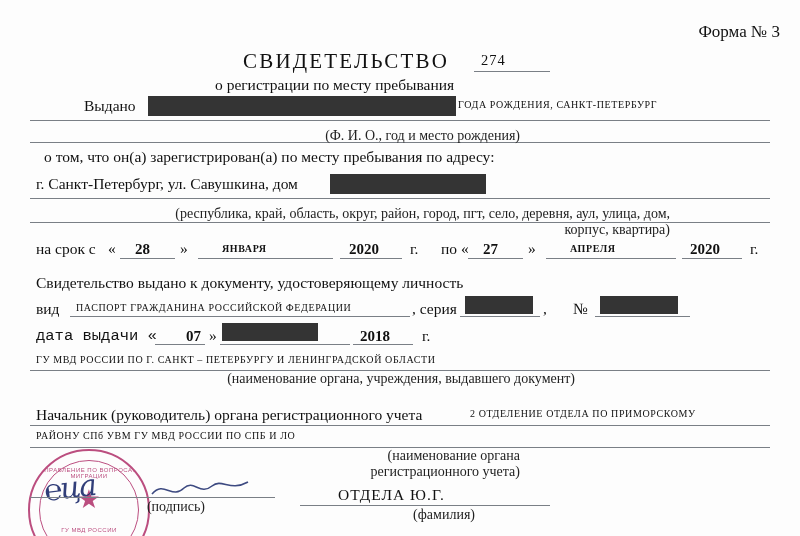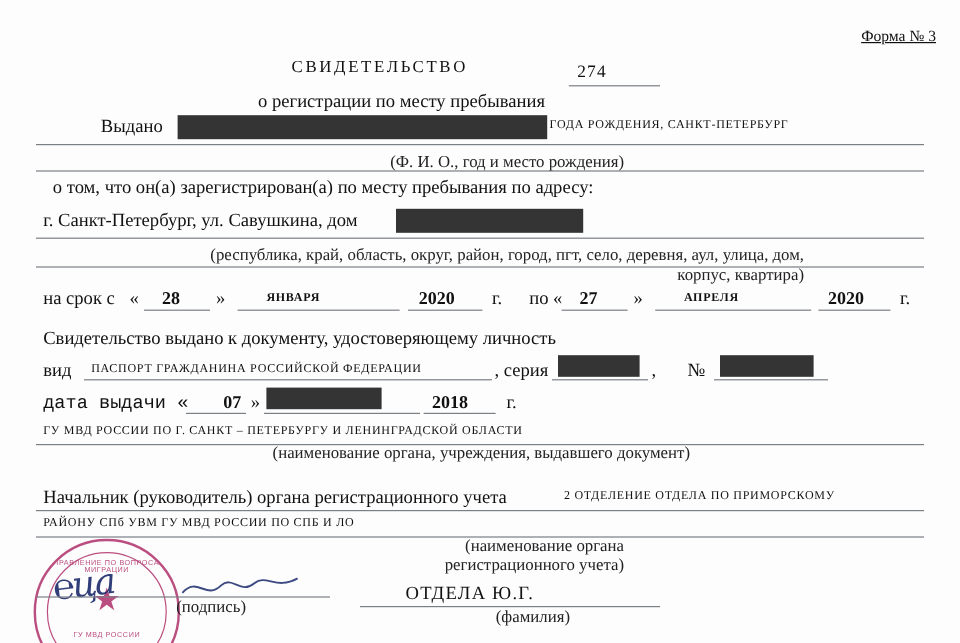--- a/index.html
+++ b/index.html
@@ -38,27 +38,26 @@
   }
   .txt {
     position: absolute;
     font-family: "Liberation Serif", serif;
     color: #111;
     white-space: nowrap;
   }
 
   
   .form-no {
-    font-size: 13px;
+    font-size: 17px;
     top: 22px;
     right: 20px;
-    text-decoration: underline;
   }
   .title-main {
-    font-size: 14px;
+    font-size: 21px;
     letter-spacing: 2.2px;
     top: 49px;
     left: 243px;
     font-weight: 400;
   }
   .title-sub {
     font-size: 15.5px;
     top: 76px;
     left: 215px;
   }

